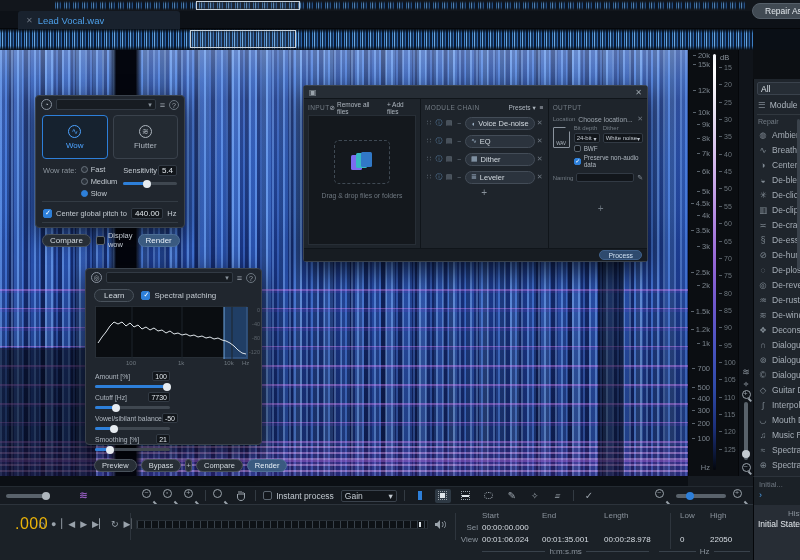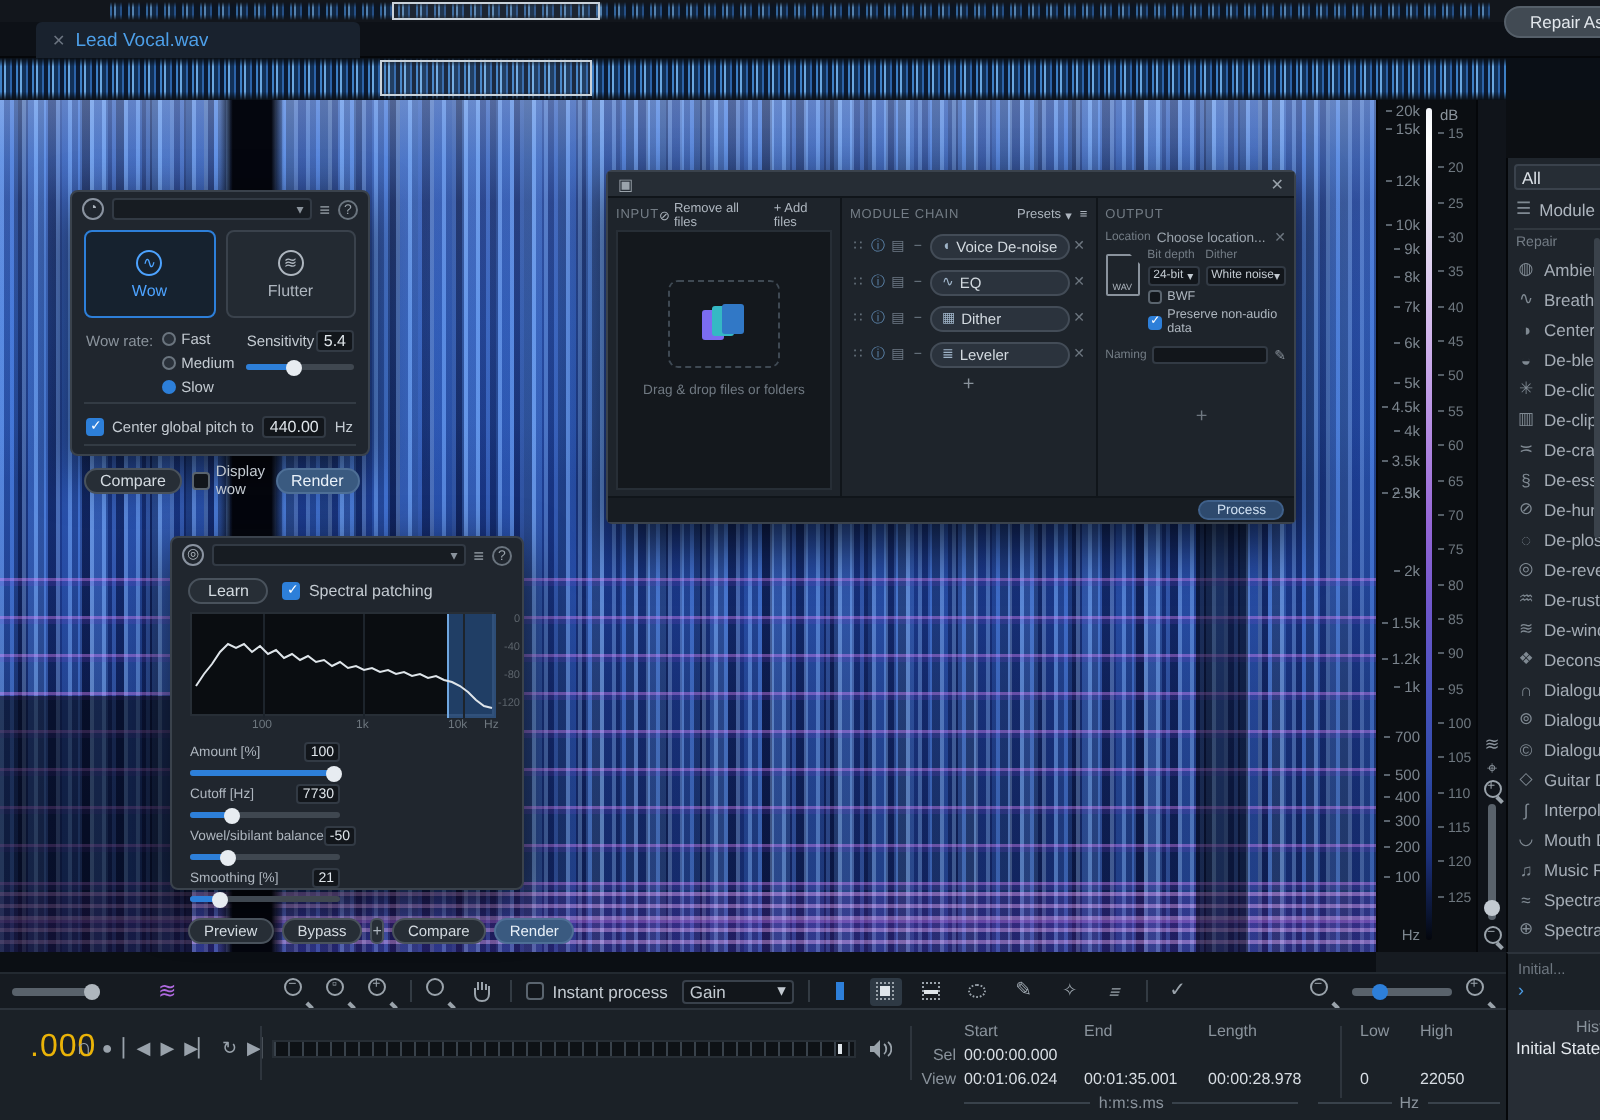--- a/index.html
+++ b/index.html
@@ -295,21 +295,21 @@
         <span class="rlab" style="top: 59.0024px;">10k</span>
         <span class="rlab" style="top: 71.3438px;">9k</span>
         <span class="rlab" style="top: 85.0293px; text-align: right;">8k</span>
         <span class="rlab" style="top: 100.388px;">7k</span>
         <span class="rlab" style="top: 117.886px;">6k</span>
         <span class="rlab" style="top: 138.217px;">5k</span>
         <span class="rlab" style="top: 149.765px;">4.5k</span>
         <span class="rlab" style="top: 162.481px;">4k</span>
         <span class="rlab" style="top: 176.629px;">3.5k</span>
         <span class="rlab" style="top: 192.572px;">3k</span>
-        <span class="rlab" style="top: 193px;">2.5k</span>
+        <span class="rlab" style="top: 219px;">2.5k</span>
         <span class="rlab" style="top: 232.203px; margin-left: 36px;">2k</span>
         <span class="rlab" style="top: 257.963px;">1.5k</span>
         <span class="rlab" style="top: 276.403px;">1.2k</span>
         <span class="rlab" style="top: 290.393px;">1k</span>
         <span class="rlab" style="top: 314.814px;">700</span>
         <span class="rlab" style="top: 334.204px;">500</span>
         <span class="rlab" style="top: 345.148px;">400</span>
         <span class="rlab" style="top: 357.137px;">300</span>
         <span class="rlab" style="top: 370.389px;">200</span>
         <span class="rlab" style="top: 385.204px;">100</span>

